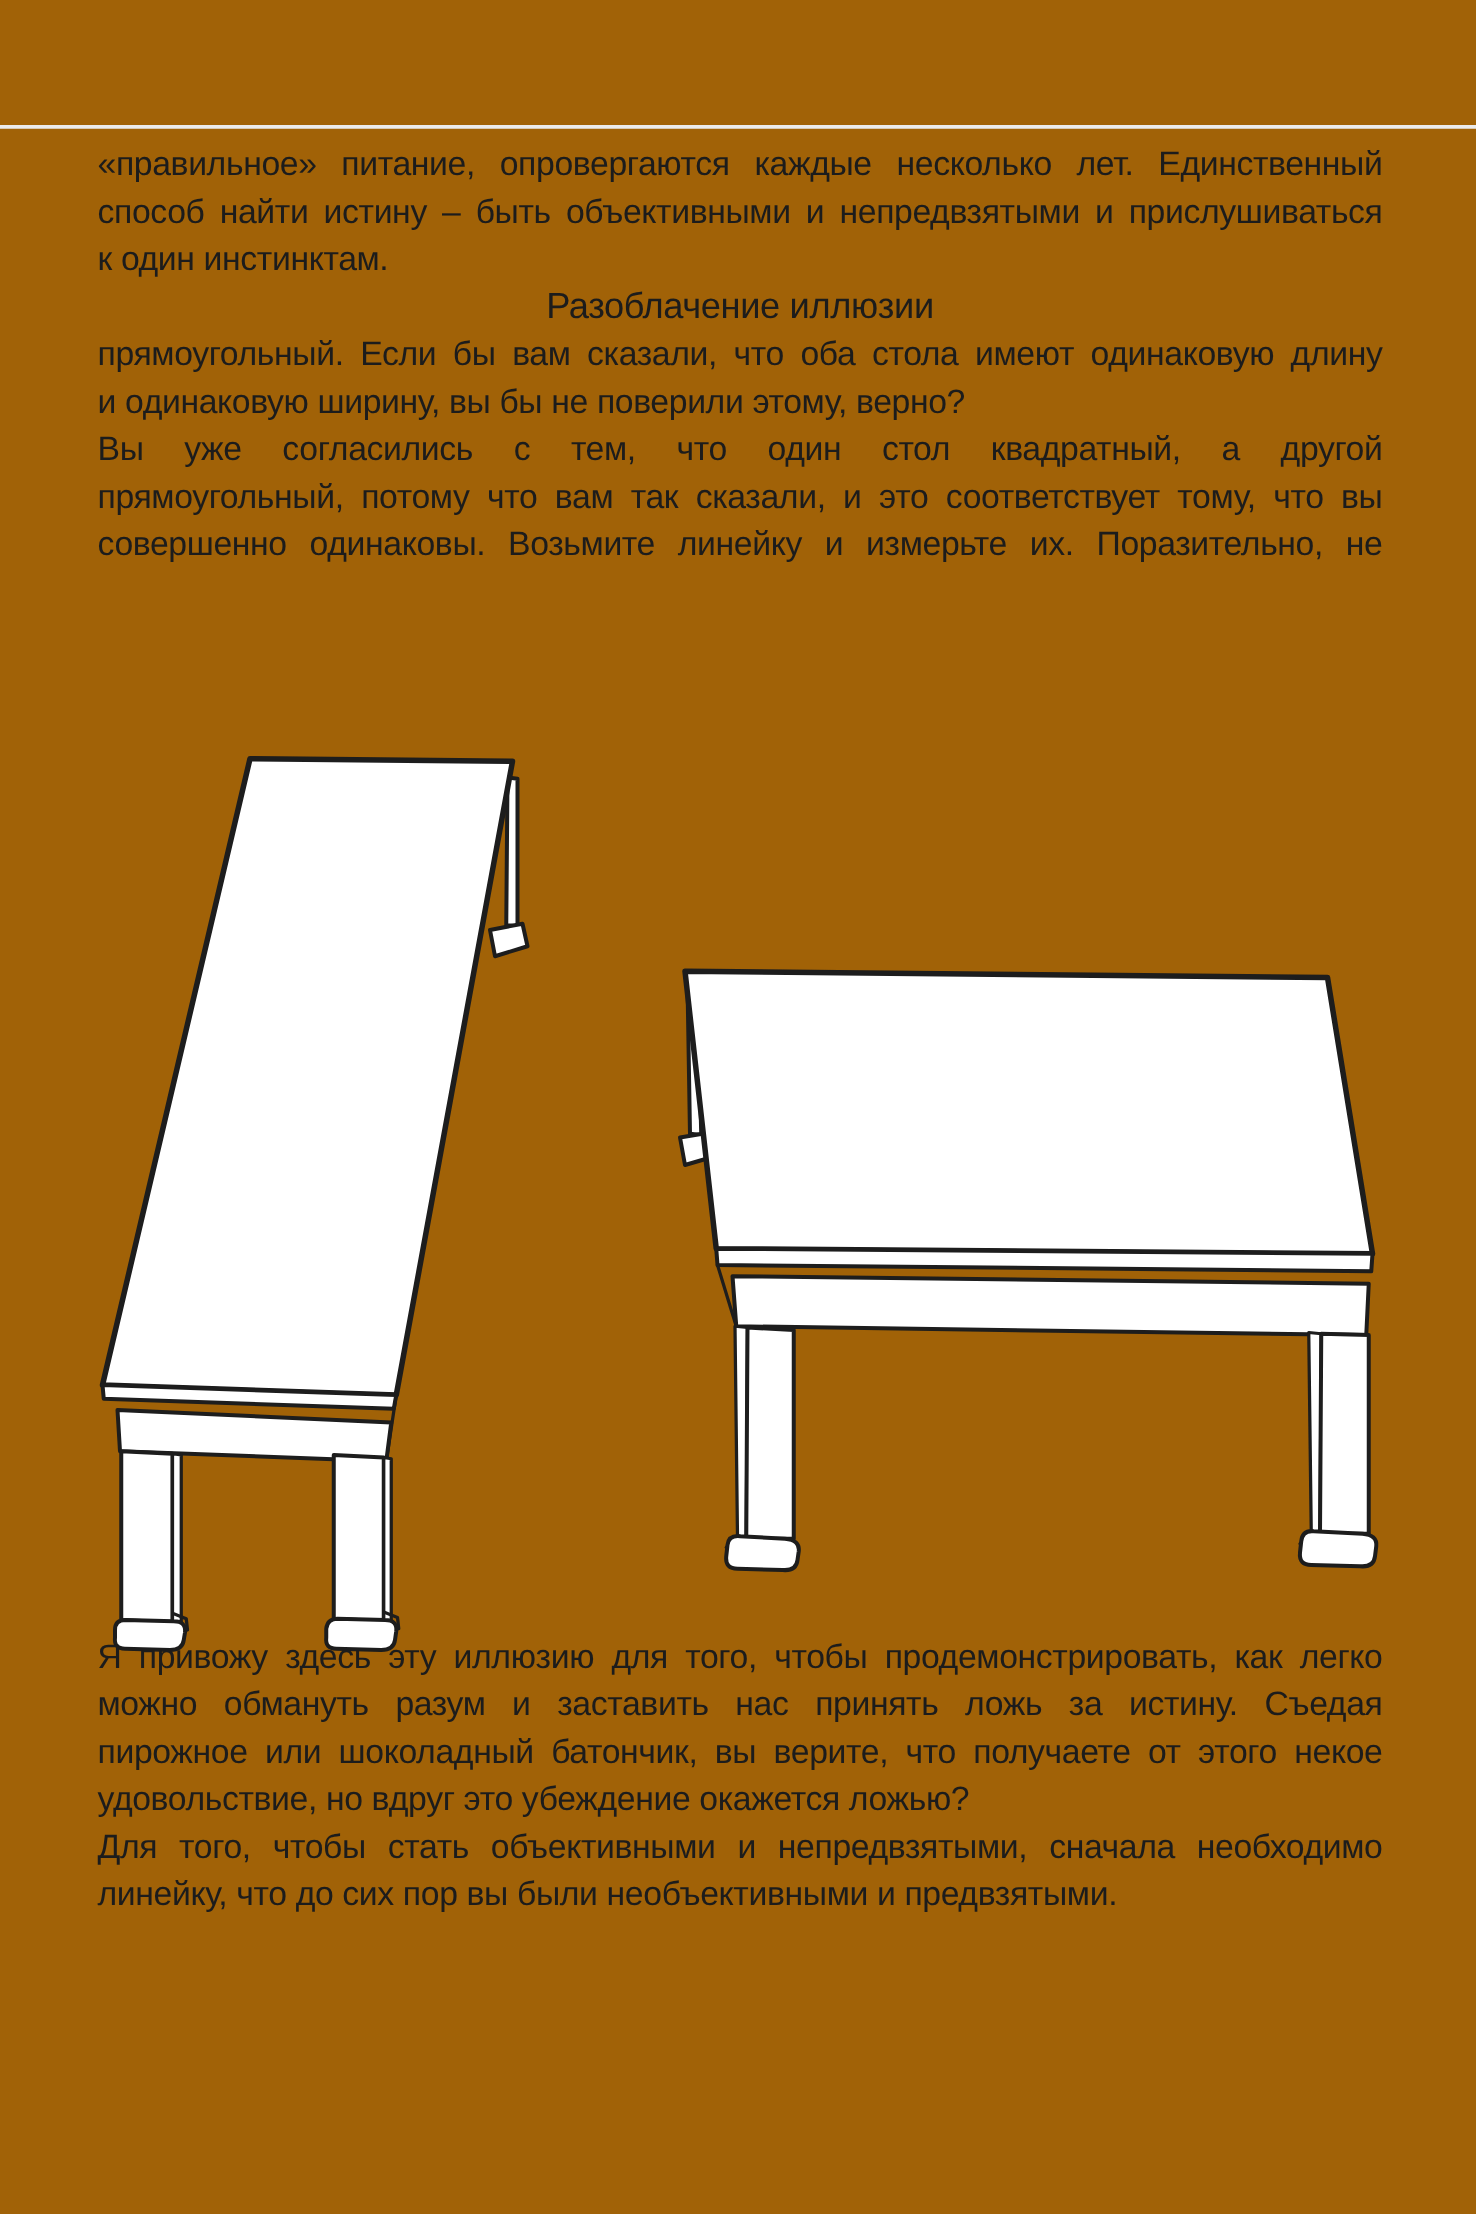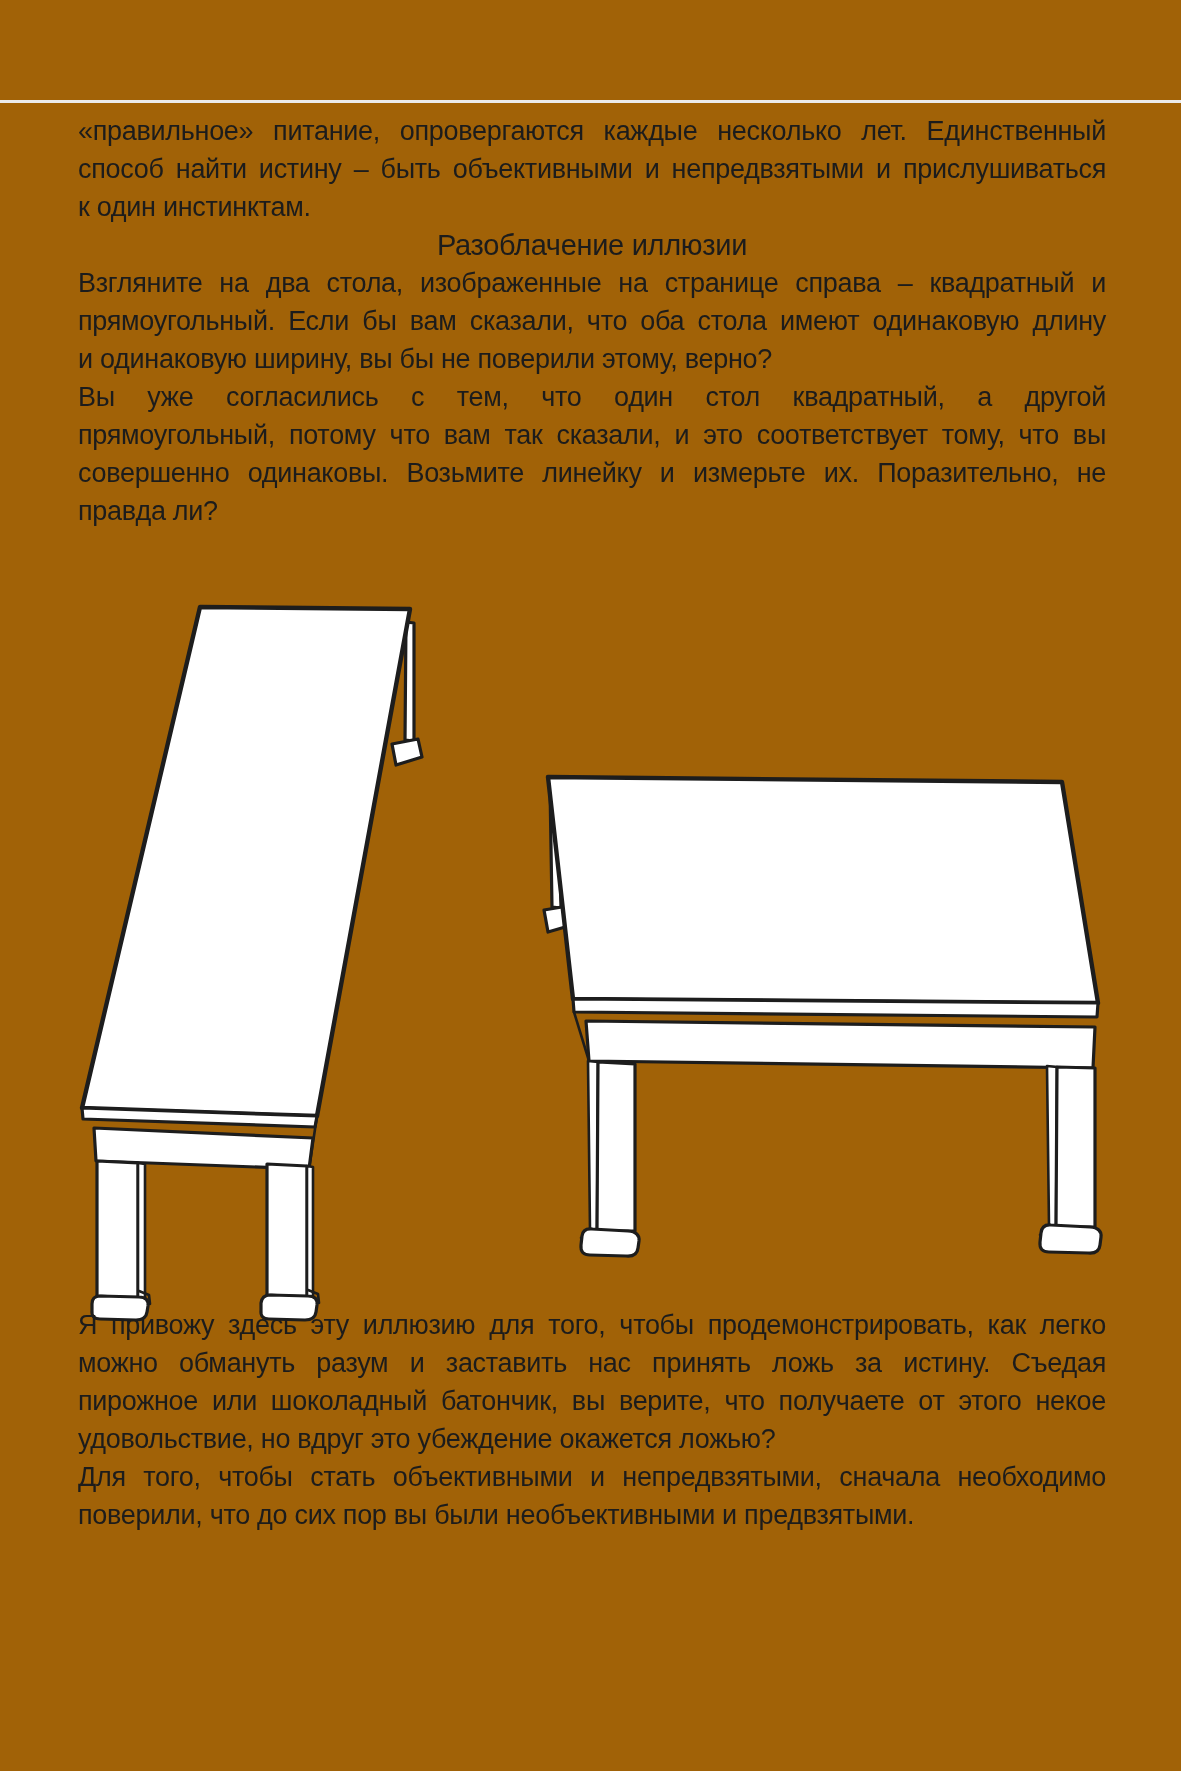--- a/index.html
+++ b/index.html
@@ -63,29 +63,27 @@
   <div class="textblock textblock-top">
       <div class="block paragraph">
         <div class="line">«правильное» питание, опровергаются каждые несколько лет. Единственный</div>
         <div class="line">способ найти истину – быть объективными и непредвзятыми и прислушиваться</div>
         <div class="line line-end">к один инстинктам.</div>
       </div>
       <div class="block heading">
         <div class="line line-end">Разоблачение иллюзии</div>
       </div>
       <div class="block paragraph">
-        <div class="line">Взгляните на два стола, изображенные на странице справа – квадратный и</div>
         <div class="line">прямоугольный. Если бы вам сказали, что оба стола имеют одинаковую длину</div>
         <div class="line line-end">и одинаковую ширину, вы бы не поверили этому, верно?</div>
       </div>
       <div class="block paragraph">
         <div class="line">Вы уже согласились с тем, что один стол квадратный, а другой</div>
         <div class="line">прямоугольный, потому что вам так сказали, и это соответствует тому, что вы</div>
         <div class="line">совершенно одинаковы. Возьмите линейку и измерьте их. Поразительно, не</div>
-        <div class="line line-end">правда ли?</div>
       </div>
     </div>
 
   <svg class="figure" viewBox="0 0 1181 1771" aria-hidden="true">
 
     <g>
       <path d="M406,622 L414,623 L414,741 L405,740 Z"></path>
       <path d="M392,744 L418,739 L422,757 L396,765 Z"></path>
       <path class="top-surface" d="M200,607 L410,609 L317,1116 L82,1108 Z"></path>
       <path d="M82,1108 L317,1116 L315,1127 L83,1119 Z"></path>
@@ -121,17 +119,17 @@
 
   <div class="textblock textblock-bottom">
       <div class="block paragraph">
         <div class="line">Я привожу здесь эту иллюзию для того, чтобы продемонстрировать, как легко</div>
         <div class="line">можно обмануть разум и заставить нас принять ложь за истину. Съедая</div>
         <div class="line">пирожное или шоколадный батончик, вы верите, что получаете от этого некое</div>
         <div class="line line-end">удовольствие, но вдруг это убеждение окажется ложью?</div>
       </div>
       <div class="block paragraph">
         <div class="line">Для того, чтобы стать объективными и непредвзятыми, сначала необходимо</div>
-        <div class="line line-end">поверили, что до сих пор вы были необъективными и предвзятыми.</div>
+        <div class="line line-end">линейку, что до сих пор вы были необъективными и предвзятыми.</div>
       </div>
     </div>
 
 </div>
 
 </body></html>

